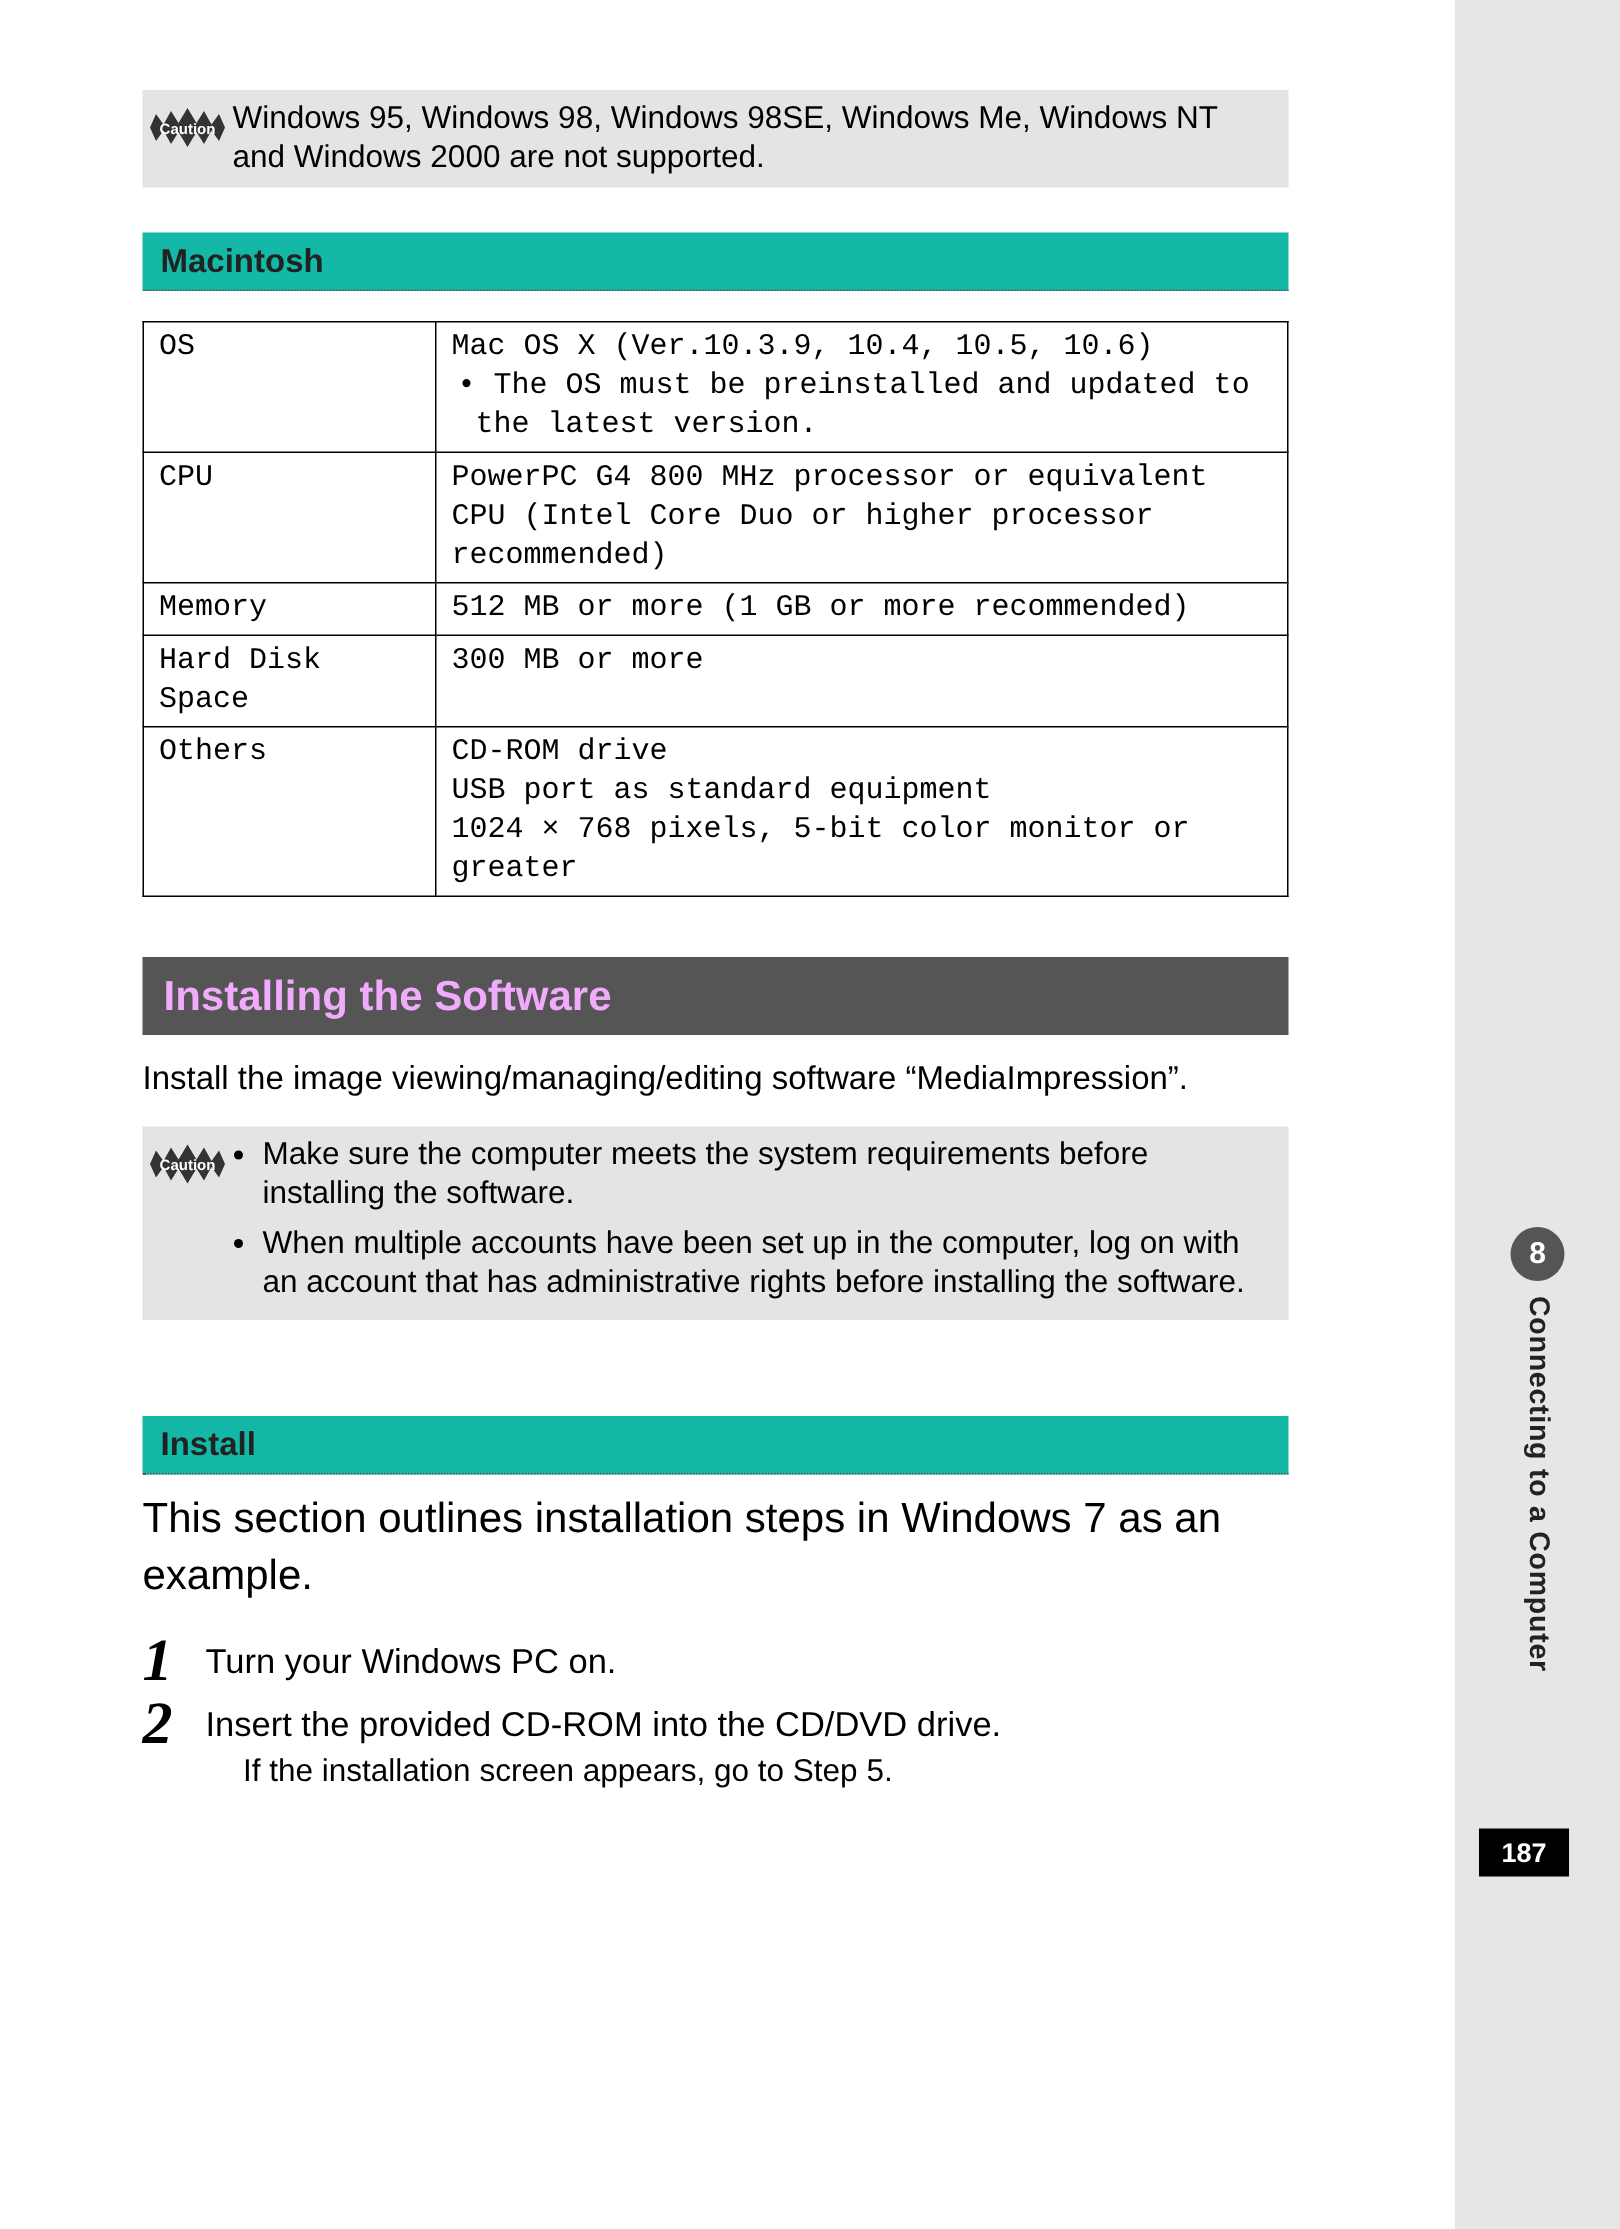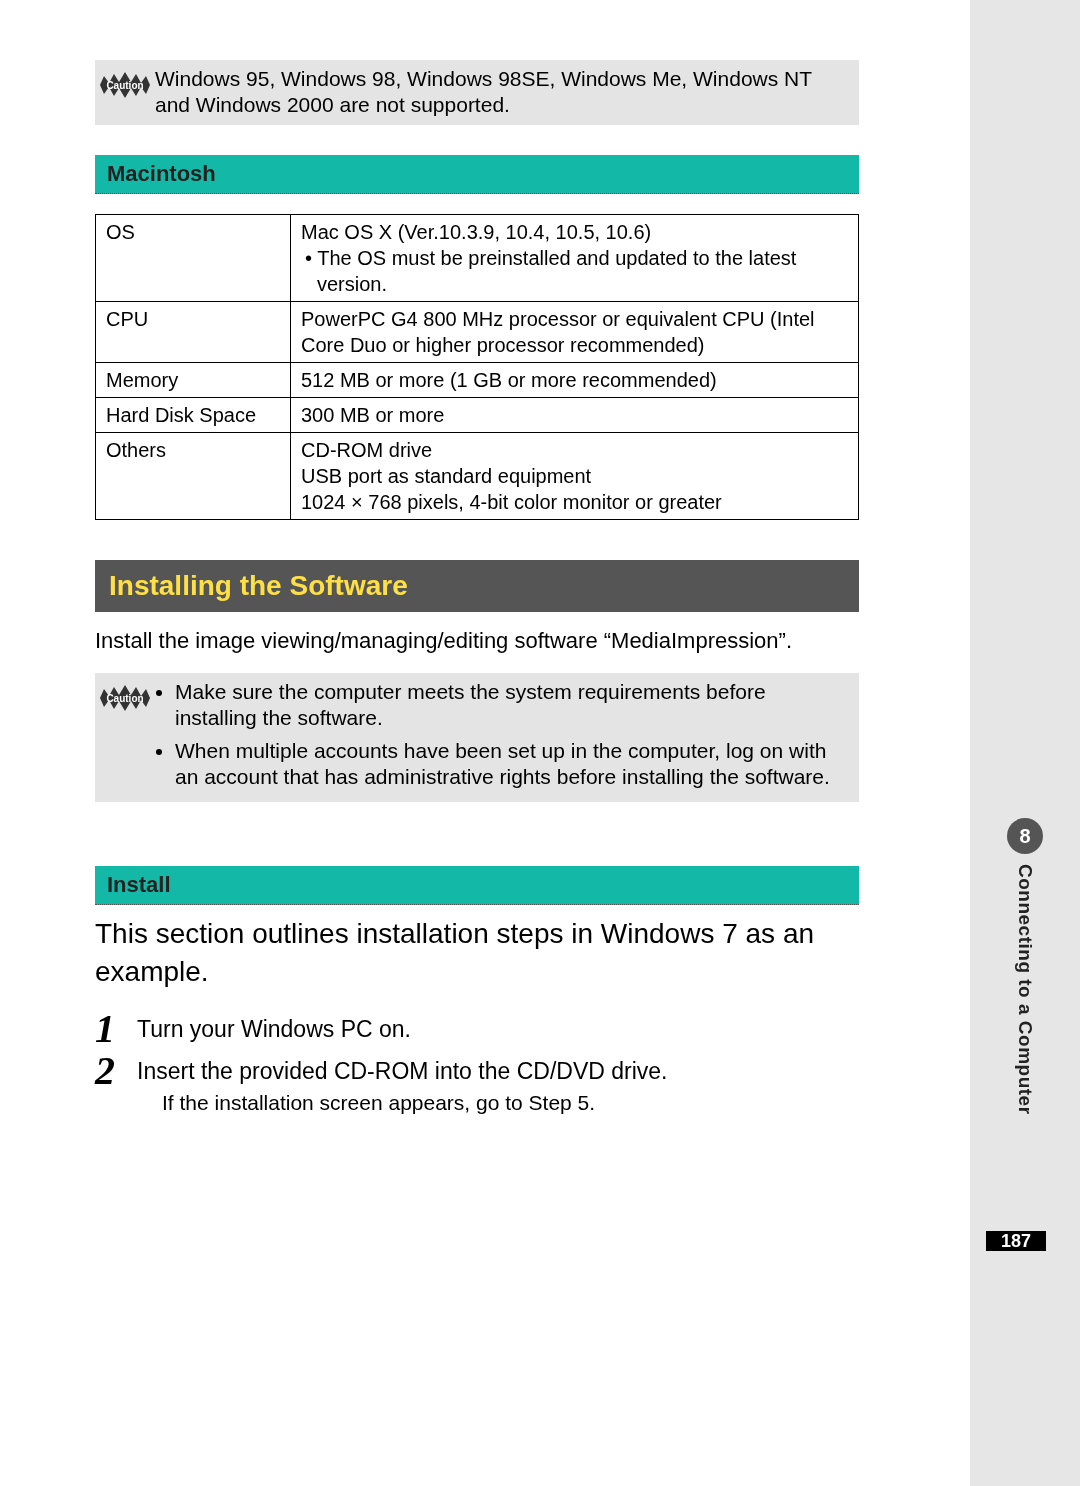--- a/index.html
+++ b/index.html
@@ -65,32 +65,33 @@
     margin: 20px 95px 40px 95px;
     border-collapse: collapse;
     width: calc(100% - 190px);
     font-size: 20px;
     line-height: 1.3;
   }
   .spec-table td {
     border: 1.5px solid #000;
     padding: 4px 10px;
     vertical-align: top;
+    font-family: Liberation Mono, monospace;
   }
   .spec-table td.label {
     width: 195px;
   }
   .spec-note {
     padding-left: 16px;
     text-indent: -12px;
   }
   .section-bar {
     margin: 0 95px 14px 95px;
     background: #555;
-    color: #fde047;
+    color: #f0abfc;
     font-size: 28px;
     font-weight: bold;
     padding: 10px 14px;
   }
   .body-text {
     margin: 0 95px 18px 95px;
     font-size: 22px;
     line-height: 1.35;
   }
   .intro-text {
@@ -160,21 +161,21 @@
     font-weight: bold;
     font-size: 19px;
     color: #222;
     letter-spacing: 0.5px;
   }
   .page-num-box {
     position: absolute;
     right: 34px;
     bottom: 235px;
     width: 60px;
-    height: 20px;
+    height: 32px;
     background: #000;
     color: #fff;
     font-size: 18px;
     font-weight: bold;
     display: flex;
     align-items: center;
     justify-content: center;
   }
 </style>
 </head>
@@ -215,21 +216,21 @@
     </tr>
     <tr>
       <td class="label">Hard Disk Space</td>
       <td>300 MB or more</td>
     </tr>
     <tr>
       <td class="label">Others</td>
       <td>
         <div>CD-ROM drive</div>
         <div>USB port as standard equipment</div>
-        <div>1024 × 768 pixels, 4-bit color monitor or greater</div>
+        <div>1024 × 768 pixels, 5-bit color monitor or greater</div>
       </td>
     </tr>
   </tbody>
     </table>
 
   <div class="section-bar">Installing the Software</div>
 
   <div class="body-text">Install the image viewing/managing/editing software “MediaImpression”.</div>
 
   <div class="caution-box">

